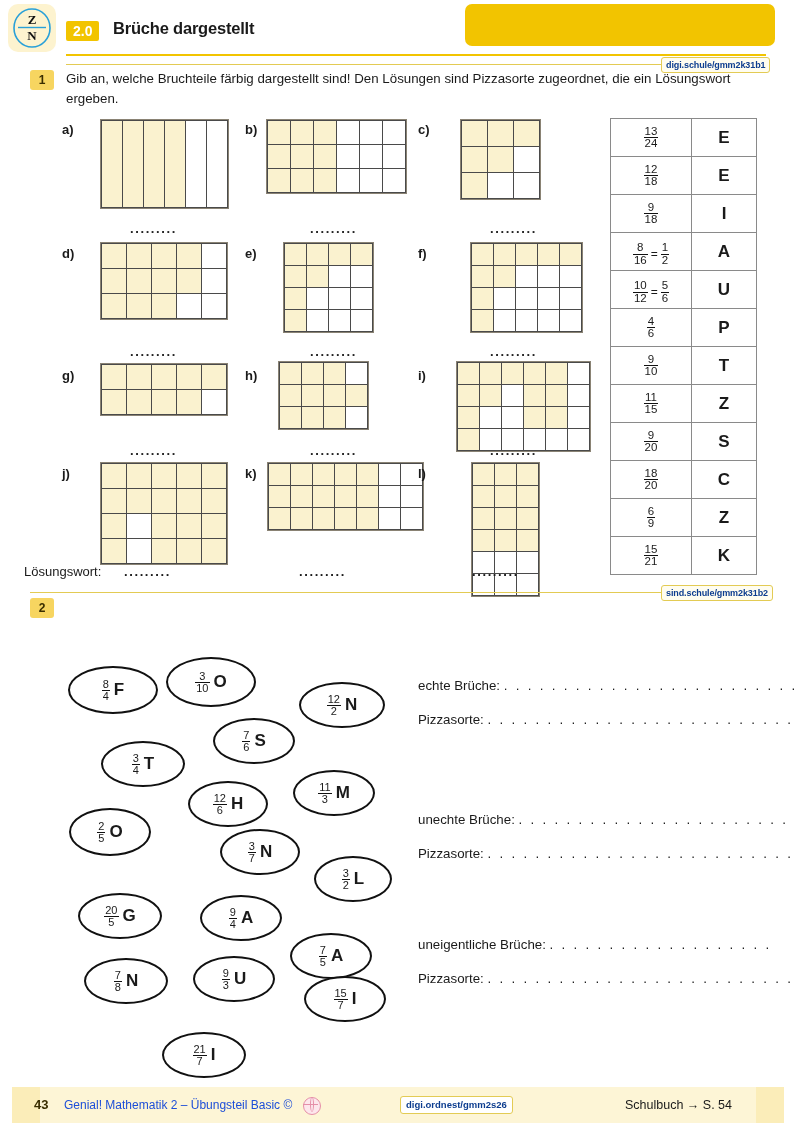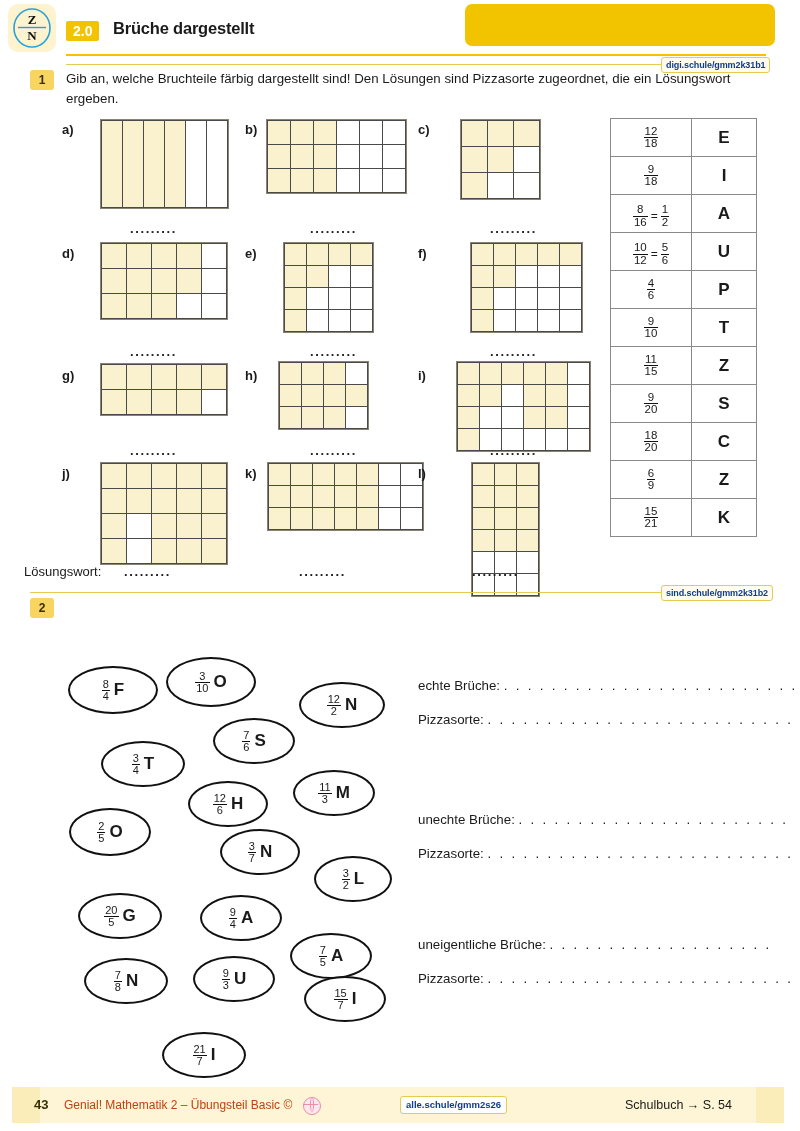--- a/index.html
+++ b/index.html
@@ -92,21 +92,21 @@
 
   
   .ansline{position:absolute;font-size:13.3px;white-space:nowrap;}
   .ansline .dotfill{letter-spacing:2.3px;}
 
   
   .footer{position:absolute;left:0;top:1087px;width:800px;height:36px;}
   .footer-bar{position:absolute;left:12px;top:0;width:772px;height:36px;background:#fbedb9;}
   .footer-bar2{position:absolute;left:40px;top:0;width:716px;height:36px;background:#fdf5d6;}
   .pg{position:absolute;left:34px;top:10px;font-size:13px;font-weight:bold;color:#3a2e00;}
-  .fcredit{position:absolute;left:64px;top:11px;font-size:12px;color:#c2410c;}
+  .fcredit{position:absolute;left:64px;top:11px;font-size:12px;color:#1d4ed8;}
   .fglobe{
     position:absolute;left:303px;top:10px;width:16px;height:16px;border-radius:50%;
     border:1.4px solid #e58fa8;background:#fde6ec;
   }
   .fglobe:before{
     content:"";position:absolute;left:6px;top:-1px;width:2px;height:15px;
     border-left:1.2px solid #e58fa8;border-right:1.2px solid #e58fa8;
     border-radius:50%;
   }
   .fglobe:after{
@@ -515,20 +515,24 @@
               <td class="" style="width:21px;height:21px;"></td>
               <td class="" style="width:21px;height:21px;"></td>
             </tr>
           </tbody>
         </table>
       </div>
     </div>
 
   <table class="anstable">
     <tbody id="anstable-body">
+        <tr>
+          <td class="frac-cell"><span class="frac"><span class="num">13</span><span class="den">24</span></span></td>
+          <td class="let-cell">E</td>
+        </tr>
         <tr>
           <td class="frac-cell"><span class="frac"><span class="num">12</span><span class="den">18</span></span></td>
           <td class="let-cell">E</td>
         </tr>
         <tr>
           <td class="frac-cell"><span class="frac"><span class="num">9</span><span class="den">18</span></span></td>
           <td class="let-cell">I</td>
         </tr>
         <tr>
           <td class="frac-cell"><span class="eqwrap">
@@ -728,17 +732,17 @@
       <div class="ansline" style="left: 418px; top: 937px;"><span>uneigentliche Brüche:</span> <span class="dotfill">. . . . . . . . . . . . . . . . . . .</span></div>
       <div class="ansline" style="left: 418px; top: 971px;"><span>Pizzasorte:</span> <span class="dotfill">. . . . . . . . . . . . . . . . . . . . . . . . . . . .</span></div>
     </div>
 
   <div class="footer">
     <div class="footer-bar"></div>
     <div class="footer-bar2"></div>
     <div class="pg">43</div>
     <div class="fcredit">Genial! Mathematik 2 – Übungsteil Basic ©</div>
     <div class="fglobe"></div>
-    <div class="ftag">alle.schule/gmm2s26</div>
+    <div class="ftag">digi.ordnest/gmm2s26</div>
     <div class="fbook">Schulbuch → S. 54</div>
   </div>
 
 </div>
 
 </body></html>

